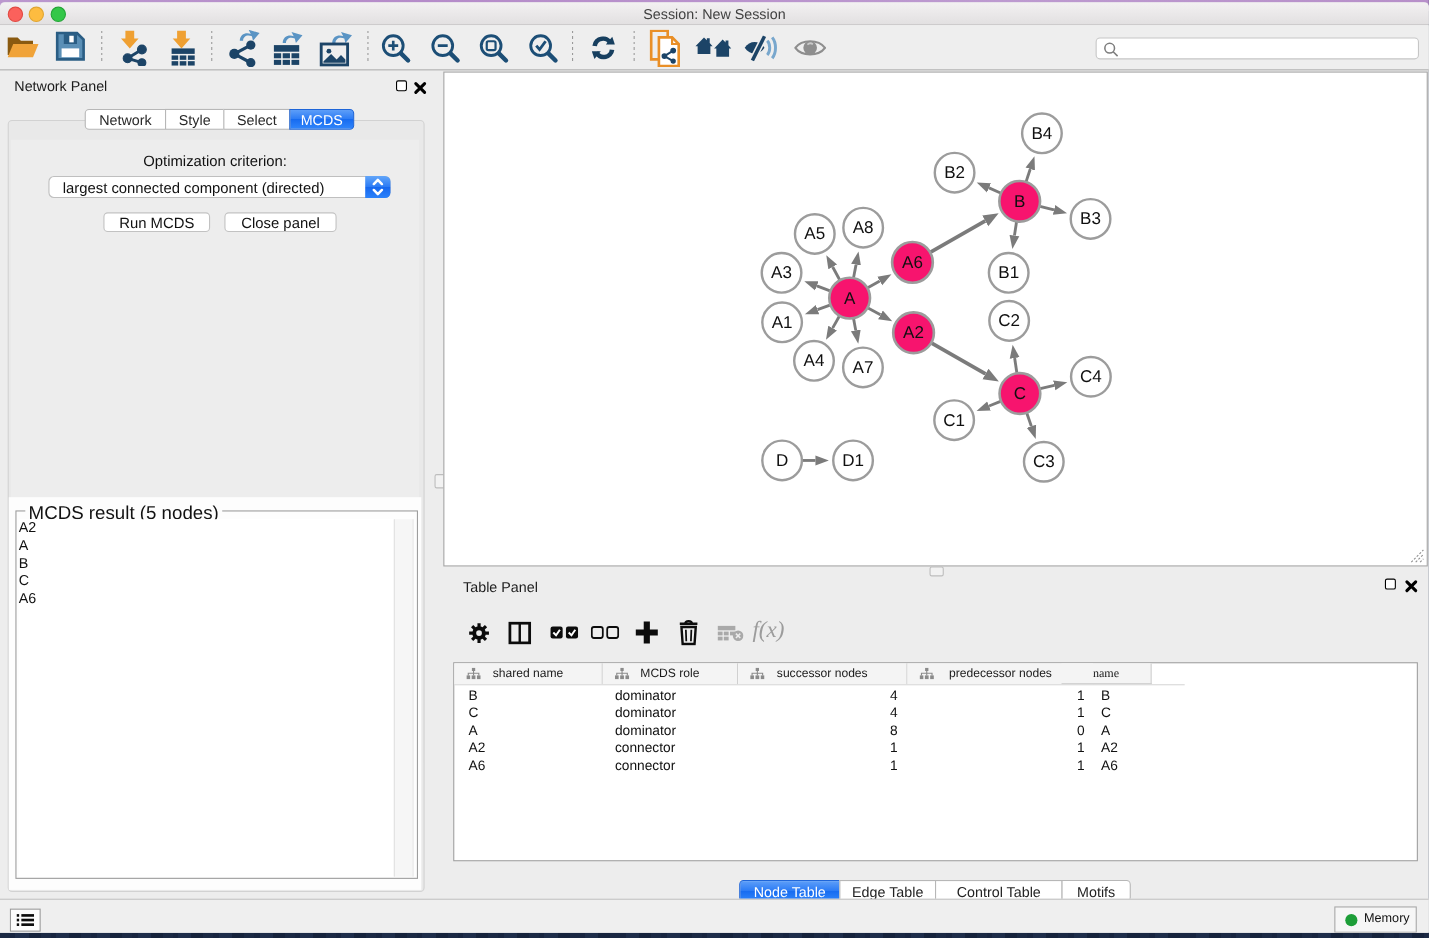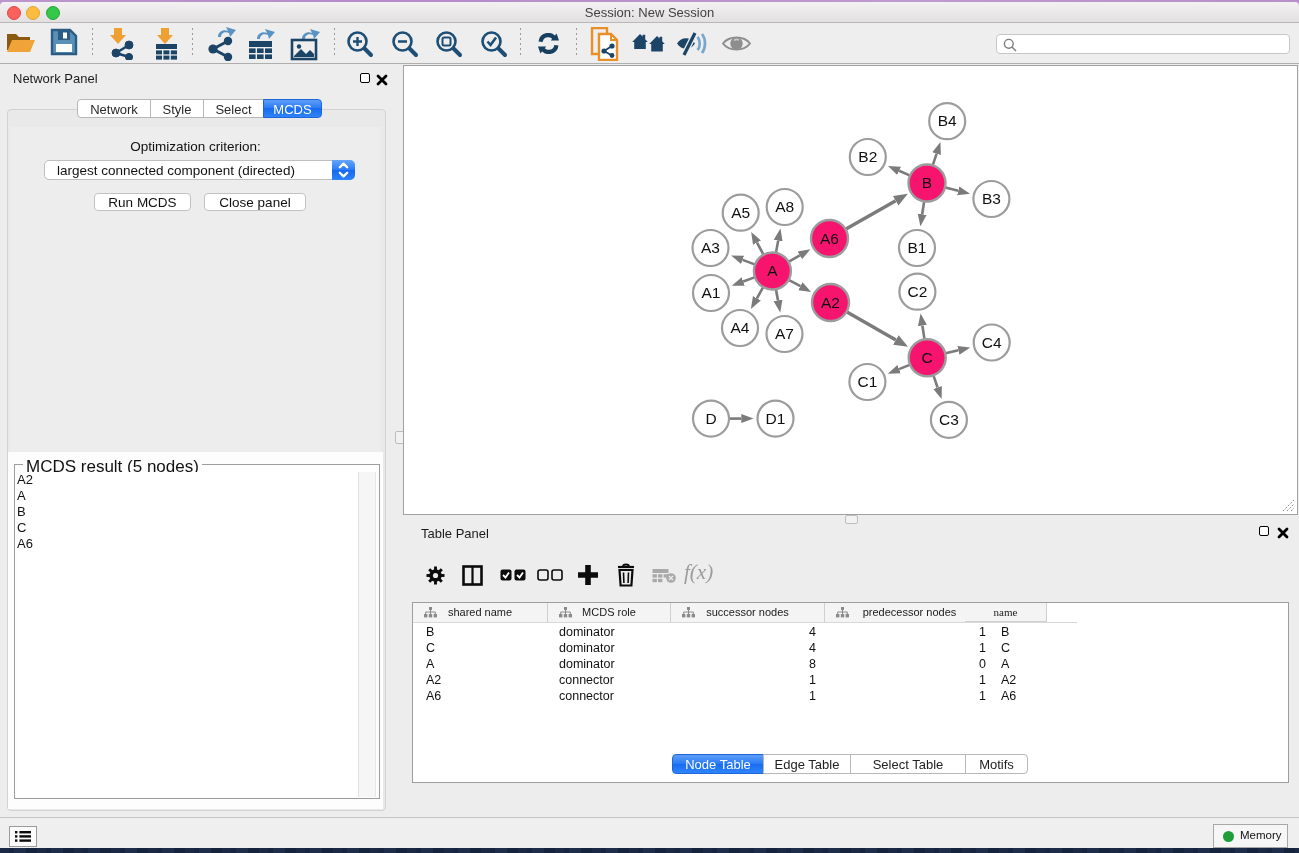--- a/index.html
+++ b/index.html
@@ -64,21 +64,21 @@
   #net-title{position:absolute;top:4px;left:0;width:100%;text-align:center;
        font-size:13.5px;font-weight:bold;color:#2e2e2e;}
   
   #tp-title{position:absolute;left:421px;top:524px;font-size:13px;color:#1c1c1c;}
   #tp-toolbar{position:absolute;left:412px;top:548px;width:877px;height:49px;}
   #ntable{position:absolute;left:412px;top:600px;width:877px;height:181px;background:#fff;
        border:1px solid #9e9e9e;box-sizing:border-box;}
   .th{position:absolute;top:0;height:19px;background:#f4f4f4;border-right:1px solid #d0d0d0;
        box-sizing:border-box;font-size:11px;color:#1a1a1a;text-align:center;line-height:19px;}
   .td{position:absolute;font-size:12.5px;color:#111;height:16px;line-height:16px;}
-  .btab{position:absolute;top:752px;height:20px;background:#fff;border:1px solid #b7b7b7;
+  .btab{position:absolute;top:798px;height:20px;background:#fff;border:1px solid #b7b7b7;
        font-size:13px;color:#222;text-align:center;line-height:19px;box-sizing:border-box;}
   
   #statusbar{position:absolute;left:0;top:815px;width:1299px;height:31px;background:#efefef;
        border-top:1px solid #c4c4c4;}
   #listbtn{position:absolute;left:9px;top:8px;width:26px;height:19px;background:#fcfcfc;
        border:1.5px solid #9a9a9a;}
   #membtn{position:absolute;right:11px;top:6px;width:73px;height:22px;background:#f6f6f6;
        border:1px solid #a8a8a8;font-size:11.5px;color:#111;}
   .winbtn-sq{position:absolute;width:10px;height:10px;border:1.7px solid #000;border-radius:2px;
        box-sizing:border-box;background:#fff;}
@@ -480,21 +480,21 @@
       <div class="td" style="left:412px;top:69px;width:161px;text-align:right;">1</div>
       <div class="td" style="left:588px;top:69px;">A2</div>
     <div class="td" style="left:13px;top:85px;">A6</div>
       <div class="td" style="left:146px;top:85px;">connector</div>
       <div class="td" style="left:258px;top:85px;width:145px;text-align:right;">1</div>
       <div class="td" style="left:412px;top:85px;width:161px;text-align:right;">1</div>
       <div class="td" style="left:588px;top:85px;">A6</div>
   </div>
   <div class="btab" style="left:672px;width:92px;border-radius:4px 0 0 4px;background:linear-gradient(#5d9ef8,#2a7af5 50%,#176bf0 50%,#2f85fb);color:#fff;border-color:#1e65d8;">Node Table</div>
   <div class="btab" style="left:763px;width:88px;">Edge Table</div>
-  <div class="btab" style="left:850px;width:116px;">Select Table</div>
+  <div class="btab" style="left:850px;width:116px;">Control Table</div>
   <div class="btab" style="left:965px;width:63px;border-radius:0 4px 4px 0;">Motifs</div>
 
   <div id="statusbar">
     <div id="listbtn">
       <svg class="abs" style="left:5px;top:3.5px" width="16" height="11" viewBox="0 0 16 11">
         <g fill="#0c0c0c">
           <rect x="0" y="0" width="2.4" height="2.4"></rect>
             <rect x="0" y="4.2" width="2.4" height="2.4"></rect>
             <rect x="0" y="8.4" width="2.4" height="2.4"></rect>
           <rect x="4.4" y="0" width="11.6" height="2.4"></rect>

